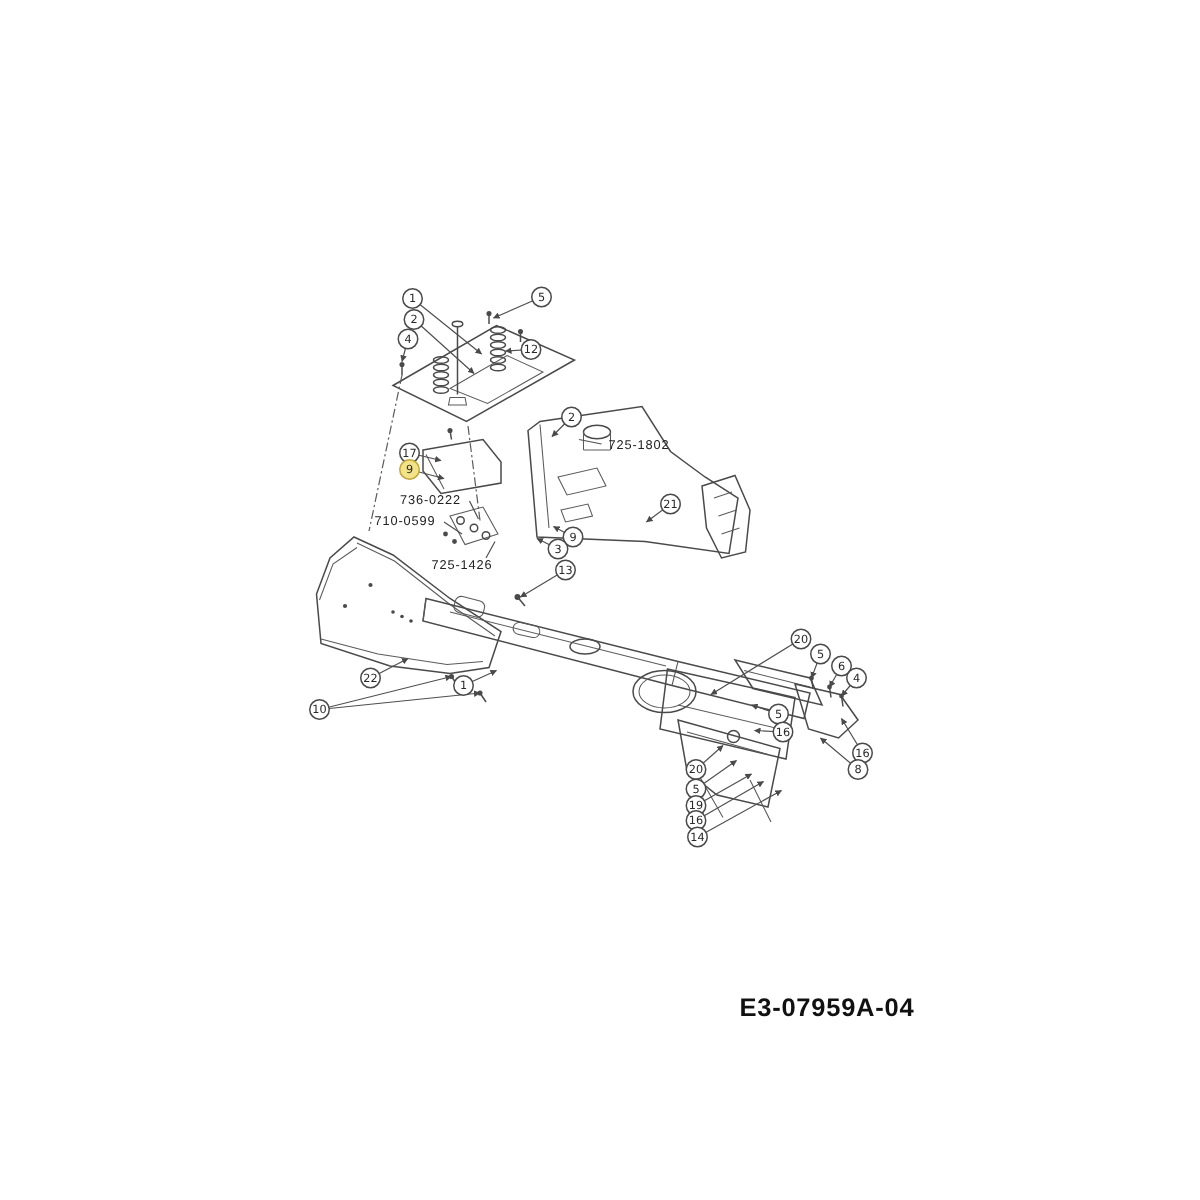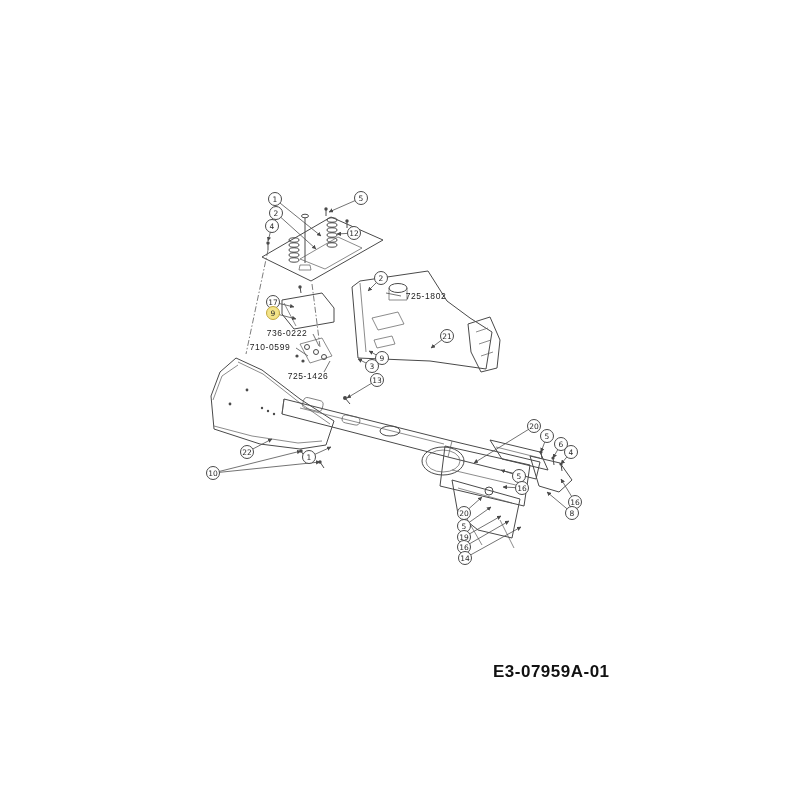--- a/index.html
+++ b/index.html
@@ -301,15 +301,15 @@
           <circle cx="464" cy="547" r="6.5" class="callout-circle"></circle>
           <text x="464" y="549.6" class="callout-num">16</text>
         </g>
         <g>
           <circle cx="465" cy="558" r="6.5" class="callout-circle"></circle>
           <text x="465" y="560.6" class="callout-num">14</text>
         </g>
       </g>
   </svg>
 
-  <div class="diagram-code" style="left: 493px; top: 662px;">E3-07959A-01</div>
+  <div class="diagram-code" style="left: 493px; top: 662px;">E3-07959A-04</div>
 
 </div>
 
 </body></html>

